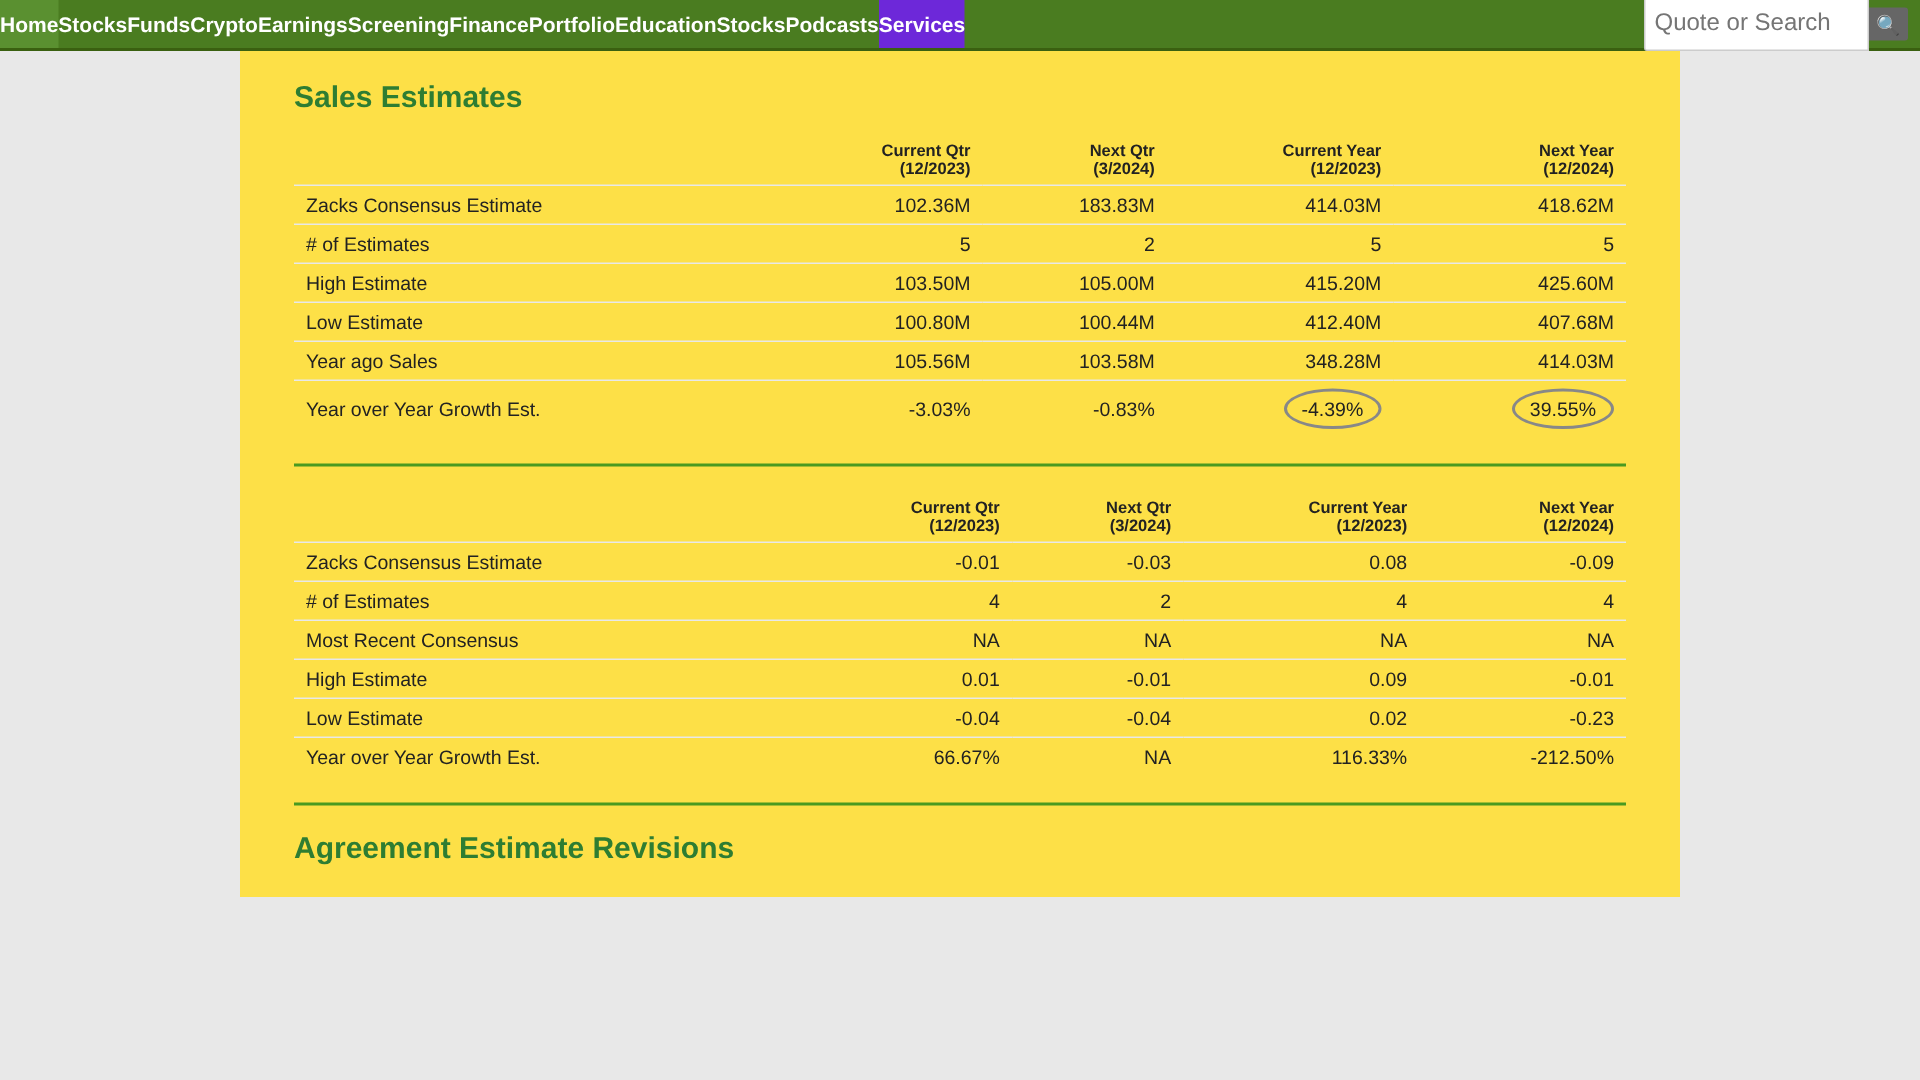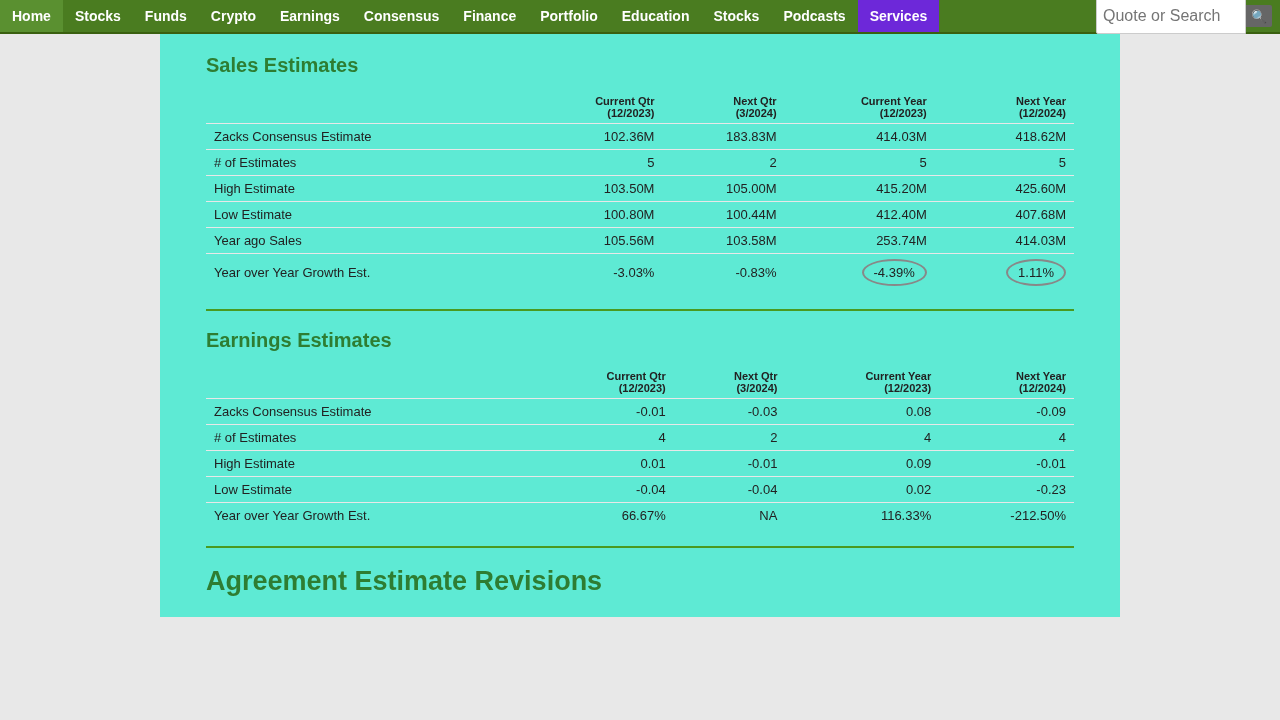--- a/index.html
+++ b/index.html
@@ -8,21 +8,21 @@
     
     nav {
       background: #4a7c20;
       display: flex;
       align-items: stretch;
       height: 34px;
       border-bottom: 2px solid #3a6010;
     }
     .nav-item {
       color: #fff;
-      padding: 0 12px;
+      padding: 0 0;
       display: flex;
       align-items: center;
       cursor: pointer;
       font-size: 14px;
       font-weight: bold;
       white-space: nowrap;
       text-decoration: none;
     }
     .nav-item.active { background: #6d28d9; color: #fff; }
     .nav-item.home { background: #5a9030; }
@@ -46,24 +46,24 @@
       background: #666;
       border: none;
       cursor: pointer;
       border-radius: 0 2px 2px 0;
       color: #fff;
       font-size: 13px;
     }
 
     
     .content {
-      background: #5eead4;
+      background: #fde047;
       max-width: 960px;
       margin: 0 auto;
-      padding: 20px 46px;
+      padding: 20px 36px;
     }
 
     .section-title {
       color: #2e7d32;
       font-size: 20px;
       font-weight: bold;
       margin-bottom: 14px;
     }
 
     
@@ -104,37 +104,37 @@
       position: relative;
     }
 
     .page-wrapper {
       background: #e8e8e8;
       min-height: 720px;
     }
 
     .bottom-title {
       color: #2e7d32;
-      font-size: 27px;
+      font-size: 20px;
       font-weight: bold;
       margin-top: 10px;
     }
   </style>
 </head>
 <body>
 
 <div class="page-wrapper">
 
   <nav>
     <a class="nav-item home">Home</a>
     <a class="nav-item">Stocks</a>
     <a class="nav-item">Funds</a>
     <a class="nav-item">Crypto</a>
     <a class="nav-item">Earnings</a>
-    <a class="nav-item">Consensus</a>
+    <a class="nav-item">Screening</a>
     <a class="nav-item">Finance</a>
     <a class="nav-item">Portfolio</a>
     <a class="nav-item">Education</a>
     <a class="nav-item">Stocks</a>
     <a class="nav-item">Podcasts</a>
     <a class="nav-item active">Services</a>
     <div class="nav-search">
       <input type="text" placeholder="Quote or Search" style="">
       <button>🔍</button>
     </div>
@@ -192,38 +192,37 @@
               <td>Low Estimate</td>
               <td>100.80M</td>
               <td>100.44M</td>
               <td>412.40M</td>
               <td>407.68M</td>
             </tr>
             <tr>
               <td>Year ago Sales</td>
               <td>105.56M</td>
               <td>103.58M</td>
-              <td>253.74M</td>
+              <td>348.28M</td>
               <td>414.03M</td>
             </tr>
             <tr>
               <td>Year over Year Growth Est.</td>
               <td>-3.03%</td>
               <td>-0.83%</td>
               <td><span class="circled">-4.39%</span></td>
-              <td><span class="circled">1.11%</span></td>
+              <td><span class="circled">39.55%</span></td>
             </tr>
           </tbody>
       </table>
     </div>
 
     <hr class="section-divider">
 
     <div>
-      <div class="section-title">Earnings Estimates</div>
       <table class="estimates-table">
         <thead>
           <tr>
             <th></th>
             <th>
               <span>Current Qtr</span><br>
               <span>(12/2023)</span>
             </th>
             <th>
               <span>Next Qtr</span><br>
@@ -248,20 +247,27 @@
               <td>-0.09</td>
             </tr>
             <tr>
               <td># of Estimates</td>
               <td>4</td>
               <td>2</td>
               <td>4</td>
               <td>4</td>
             </tr>
             <tr>
+              <td>Most Recent Consensus</td>
+              <td>NA</td>
+              <td>NA</td>
+              <td>NA</td>
+              <td>NA</td>
+            </tr>
+            <tr>
               <td>High Estimate</td>
               <td>0.01</td>
               <td>-0.01</td>
               <td>0.09</td>
               <td>-0.01</td>
             </tr>
             <tr>
               <td>Low Estimate</td>
               <td>-0.04</td>
               <td>-0.04</td>

